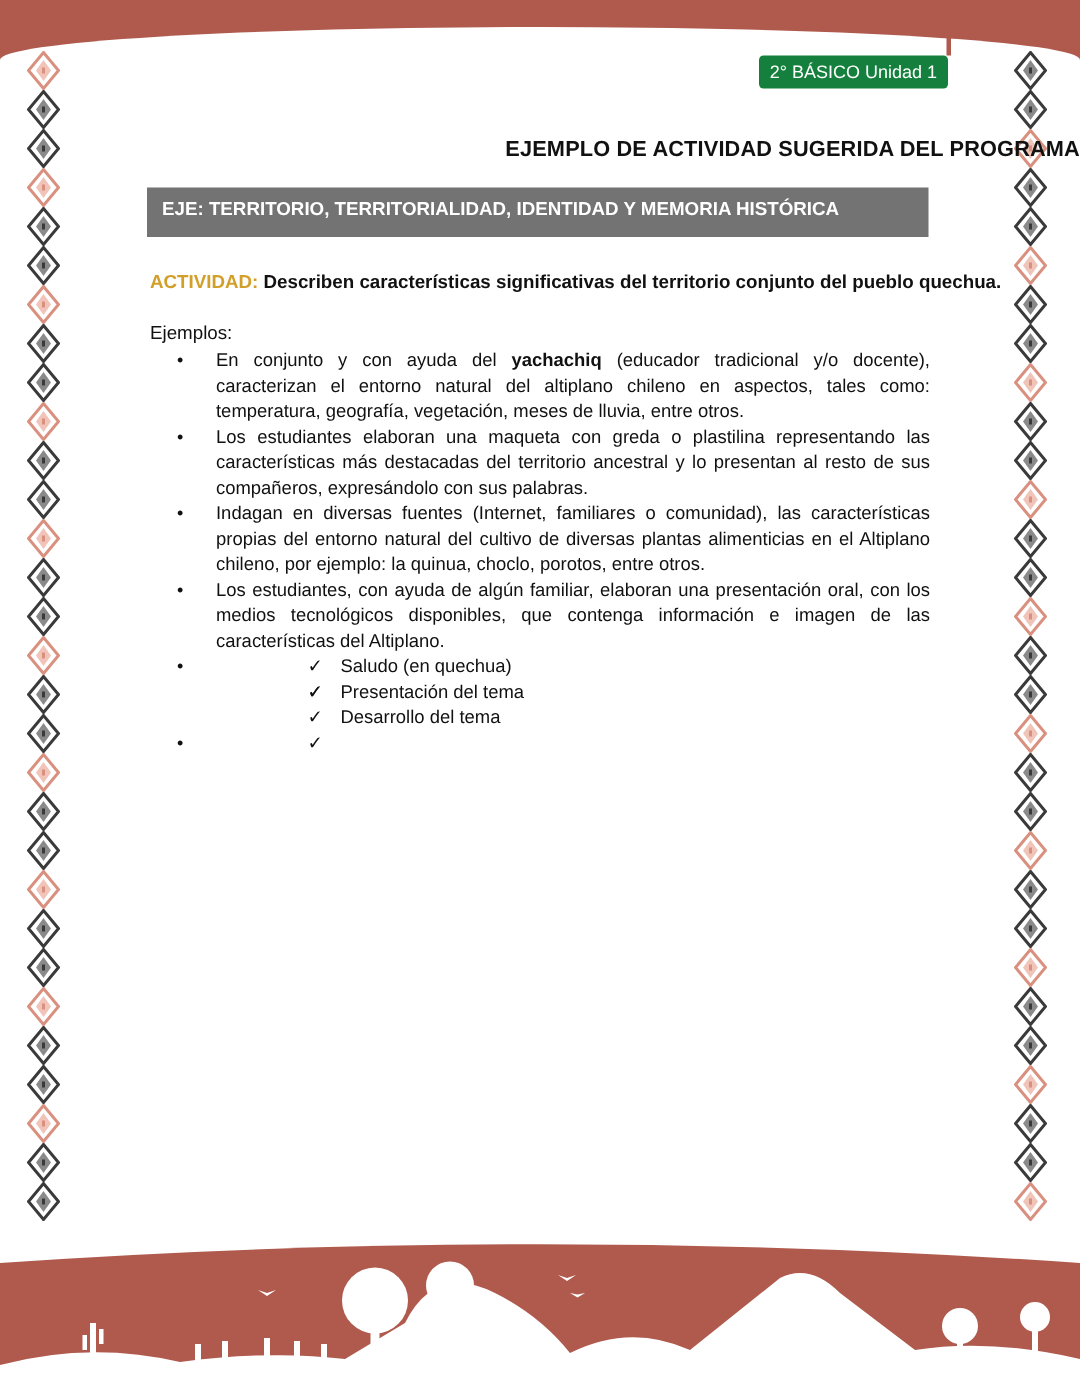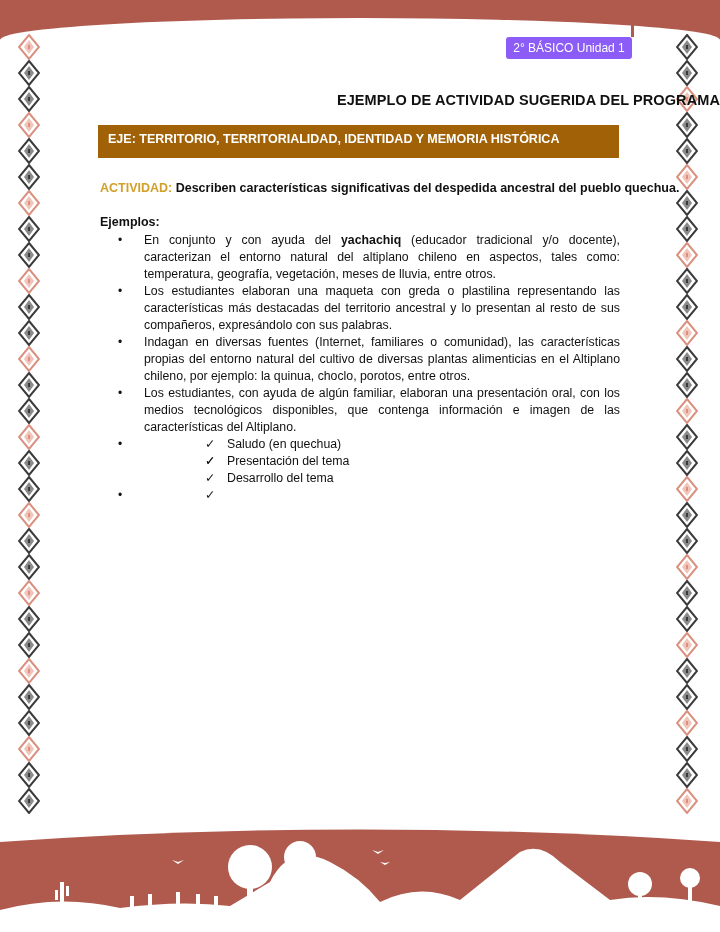--- a/index.html
+++ b/index.html
@@ -1,30 +1,30 @@
 <!DOCTYPE html>
 <html><head>
 <meta charset="utf-8">
 <style>
   html, body { margin:0; padding:0; }
   body { width:720px; height:932px; position:relative; overflow:hidden; background:#ffffff; font-family:"Liberation Sans", "DejaVu Sans", sans-serif; }
   .top-band { position:absolute; left:0; top:0; width:720px; height:40px; background:#b05a4e; }
   .top-curve { position:absolute; left:0; top:18px; width:720px; height:40px; background:#ffffff; border-radius:50% 50% 0 0 / 22px 22px 0 0; }
-  .unit-tab { position:absolute; left:506px; top:37px; width:126px; height:22px; background:#8b5cf6; color:#fff; font-size:12px; line-height:22px; text-align:center; border-radius:3px; }
+  .unit-tab { position:absolute; left:506px; top:37px; width:126px; height:22px; background:#15803d; color:#fff; font-size:12px; line-height:22px; text-align:center; border-radius:3px; }
   .unit-tab:after { content:""; position:absolute; right:-2px; top:-14px; width:3px; height:14px; background:#b05a4e; }
   .border-strip { position:absolute; top:34px; width:22px; height:790px; }
   .border-left { left:18px; }
   .border-right { left:676px; }
   .motif { width:22px; height:26px; position:relative; }
   .motif svg { display:block; }
   .page-title { position:absolute; left:0; width:720px; top:92px; text-align:right; font-weight:bold; font-size:14.5px; color:#111; letter-spacing:0.1px; }
-  .eje-bar { position:absolute; left:98px; top:125px; width:521px; height:33px; background:#a16207; color:#fff; font-weight:bold; font-size:12.5px; line-height:28px; padding-left:10px; box-sizing:border-box; }
+  .eje-bar { position:absolute; left:98px; top:125px; width:521px; height:33px; background:#737373; color:#fff; font-weight:bold; font-size:12.5px; line-height:28px; padding-left:10px; box-sizing:border-box; }
   .actividad { position:absolute; left:100px; top:181px; font-size:12.5px; font-weight:bold; color:#111; }
   .actividad .lbl { color:#d2a02a;margin-top:24px; }
-  .ejemplos { position:absolute; left:100px; top:215px; font-size:12.5px; font-weight:bold; color:#111; }
+  .ejemplos { position:absolute; left:100px; top:215px; font-size:12.5px; font-weight:normal; color:#111; }
   .list { position:absolute; left:100px; top:232px; width:520px; font-size:12.3px; color:#111; line-height:17px; }
   .item { position:relative; padding-left:44px; text-align:justify; margin-bottom:0px; }
   .bullet { position:absolute; left:18px; top:0; font-size:12px; }
   .checks { margin:0; padding:0; }
   .check { position:relative; padding-left:127px; }
   .check .ck { position:absolute; left:105px; top:0; }
   .footer { position:absolute; left:0; top:822px; width:720px; height:110px; }
 </style>
 </head>
 <body>
@@ -455,21 +455,21 @@
         <polygon points="11,6 16,13 11,20 6,13" fill="#f0c4b8"></polygon>
         <rect x="10" y="11" width="2" height="4" fill="#d9907f"></rect>
       </svg>
     </div>
   </div>
 
 <div class="page-title">EJEMPLO DE ACTIVIDAD SUGERIDA DEL PROGRAMA</div>
 <div class="eje-bar">EJE: TERRITORIO, TERRITORIALIDAD, IDENTIDAD Y MEMORIA HISTÓRICA</div>
 
 <div class="actividad">
-  <span class="lbl">ACTIVIDAD:</span><span> Describen características significativas del despedida ancestral del pueblo quechua.</span>
+  <span class="lbl">ACTIVIDAD:</span><span> Describen características significativas del territorio conjunto del pueblo quechua.</span>
 </div>
 
 <div class="ejemplos">Ejemplos:</div>
 
 <div class="list">
   <div class="item">
     <span class="bullet">•</span>
     <span>En conjunto y con ayuda del </span><b>yachachiq</b><span> (educador tradicional y/o docente), caracterizan el entorno natural del altiplano chileno en aspectos, tales como: temperatura, geografía, vegetación, meses de lluvia, entre otros.</span>
   </div>
   <div class="item">

